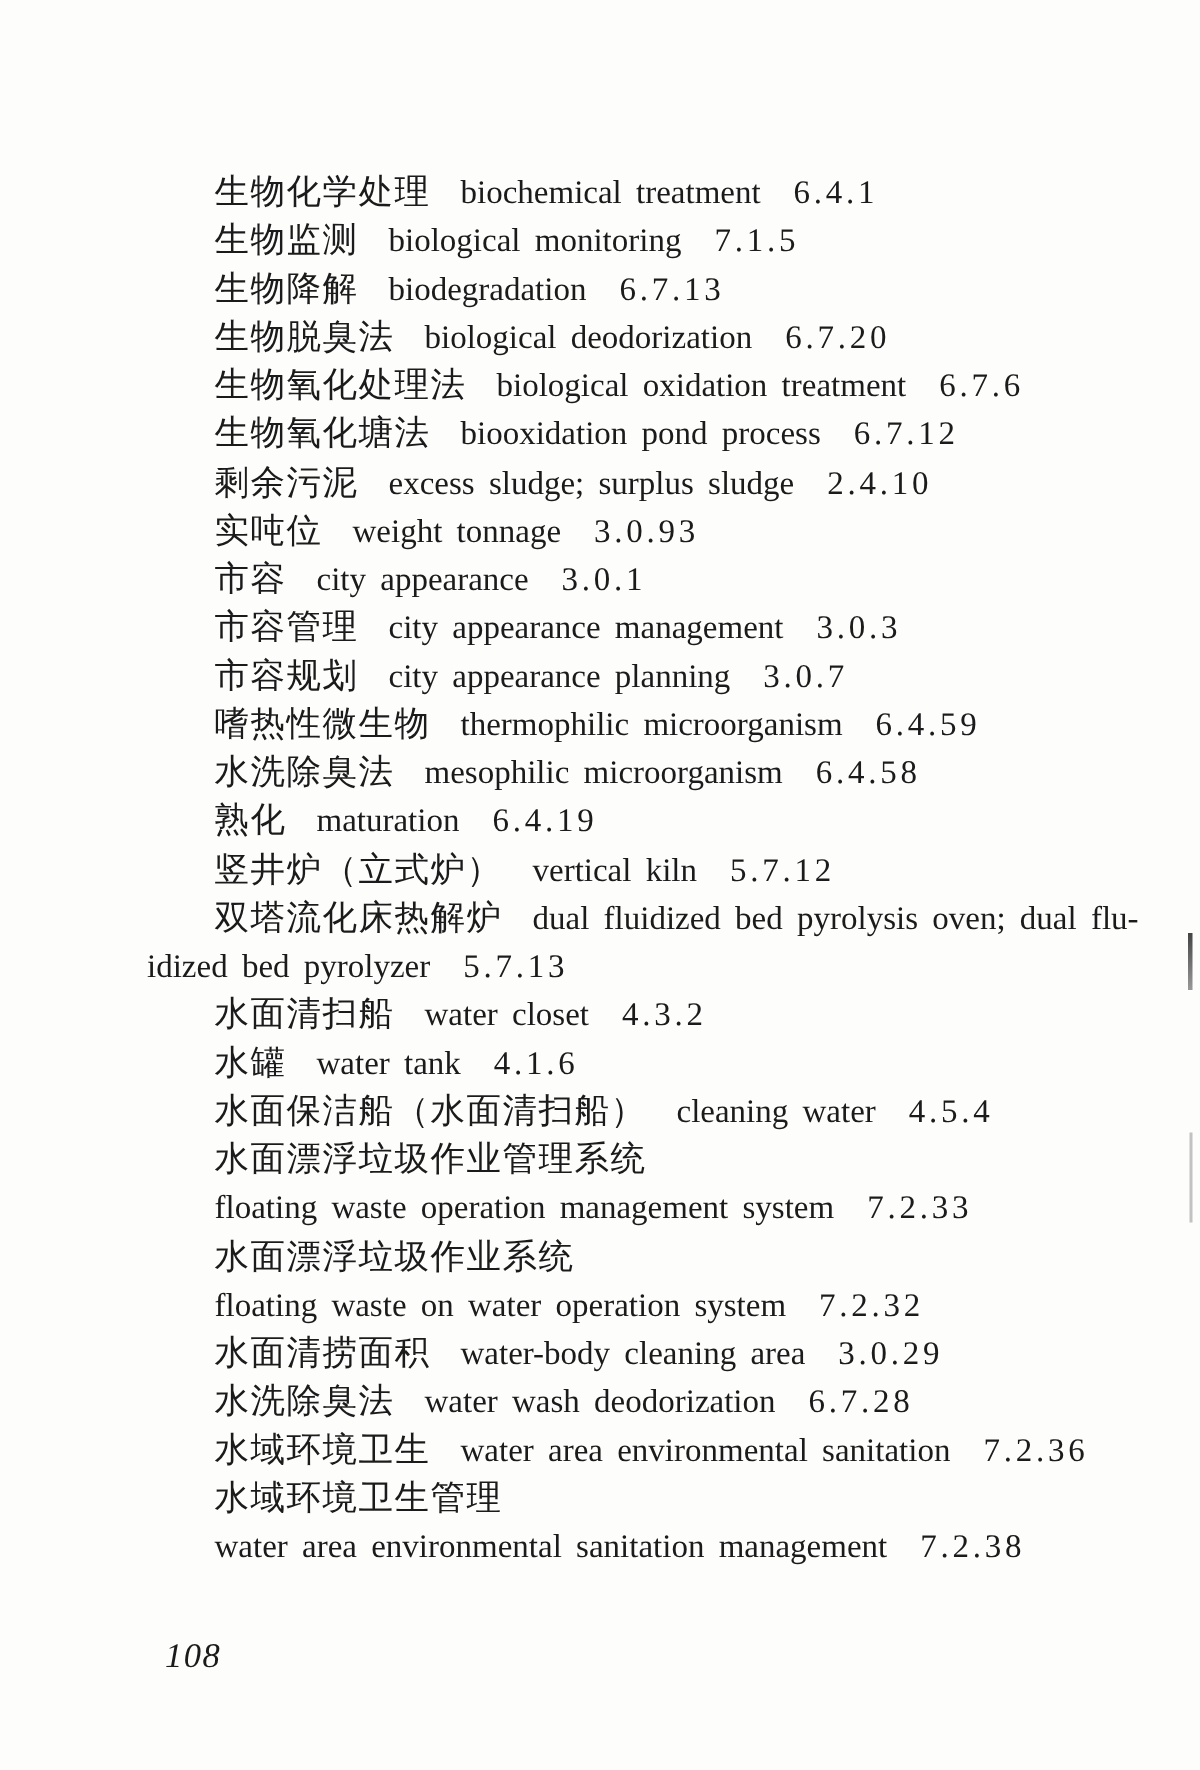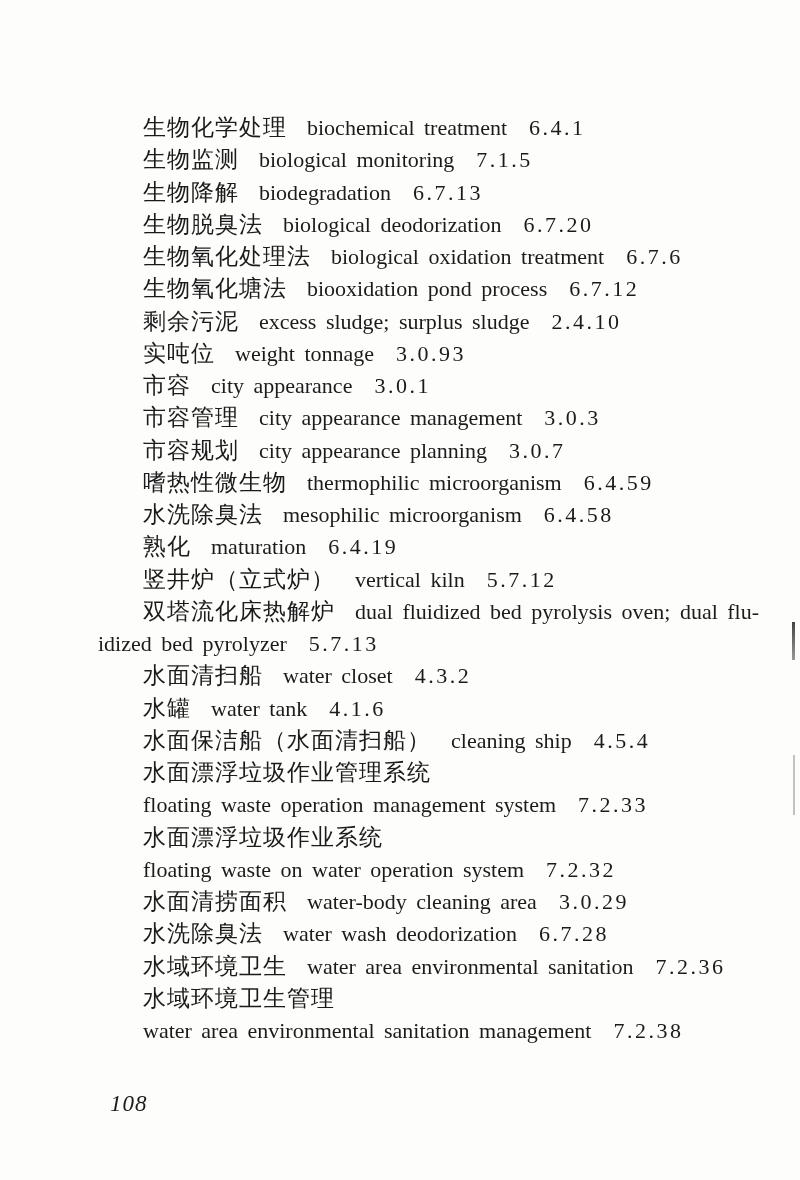--- a/index.html
+++ b/index.html
@@ -84,21 +84,21 @@
       <div class="line entry"><span class="cn">市容管理</span><span class="en">city appearance management</span><span class="num">3.0.3</span></div>
       <div class="line entry"><span class="cn">市容规划</span><span class="en">city appearance planning</span><span class="num">3.0.7</span></div>
       <div class="line entry"><span class="cn">嗜热性微生物</span><span class="en">thermophilic microorganism</span><span class="num">6.4.59</span></div>
       <div class="line entry"><span class="cn">水洗除臭法</span><span class="en">mesophilic microorganism</span><span class="num">6.4.58</span></div>
       <div class="line entry"><span class="cn">熟化</span><span class="en">maturation</span><span class="num">6.4.19</span></div>
       <div class="line entry"><span class="cn">竖井炉（立式炉）</span><span class="en">vertical kiln</span><span class="num">5.7.12</span></div>
       <div class="line entry"><span class="cn">双塔流化床热解炉</span><span class="en">dual fluidized bed pyrolysis oven; dual flu-</span></div>
       <div class="line hang"><span class="en">idized bed pyrolyzer</span><span class="num">5.7.13</span></div>
       <div class="line entry"><span class="cn">水面清扫船</span><span class="en">water closet</span><span class="num">4.3.2</span></div>
       <div class="line entry"><span class="cn">水罐</span><span class="en">water tank</span><span class="num">4.1.6</span></div>
-      <div class="line entry"><span class="cn">水面保洁船（水面清扫船）</span><span class="en">cleaning ship</span><span class="num">4.5.4</span></div>
+      <div class="line entry"><span class="cn">水面保洁船（水面清扫船）</span><span class="en">cleaning water</span><span class="num">4.5.4</span></div>
       <div class="line entry"><span class="cn">水面漂浮垃圾作业管理系统</span></div>
       <div class="line cont"><span class="en">floating waste operation management system</span><span class="num">7.2.33</span></div>
       <div class="line entry"><span class="cn">水面漂浮垃圾作业系统</span></div>
       <div class="line cont"><span class="en">floating waste on water operation system</span><span class="num">7.2.32</span></div>
       <div class="line entry"><span class="cn">水面清捞面积</span><span class="en">water-body cleaning area</span><span class="num">3.0.29</span></div>
       <div class="line entry"><span class="cn">水洗除臭法</span><span class="en">water wash deodorization</span><span class="num">6.7.28</span></div>
       <div class="line entry"><span class="cn">水域环境卫生</span><span class="en">water area environmental sanitation</span><span class="num">7.2.36</span></div>
       <div class="line entry"><span class="cn">水域环境卫生管理</span></div>
       <div class="line cont"><span class="en">water area environmental sanitation management</span><span class="num">7.2.38</span></div>
     </div>

